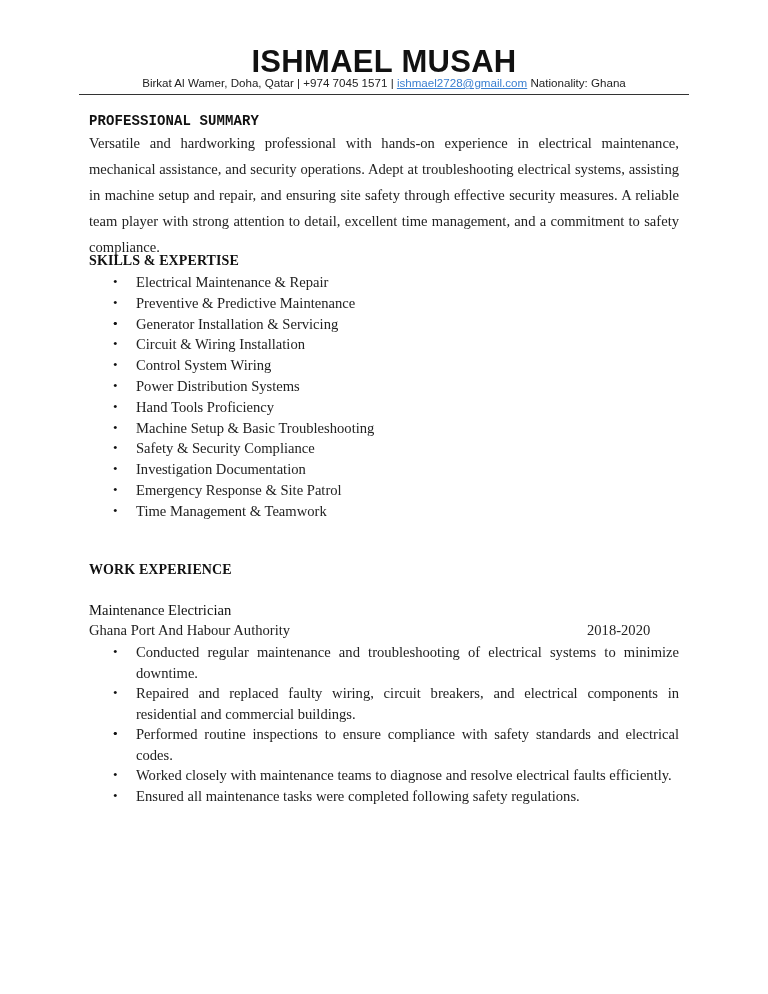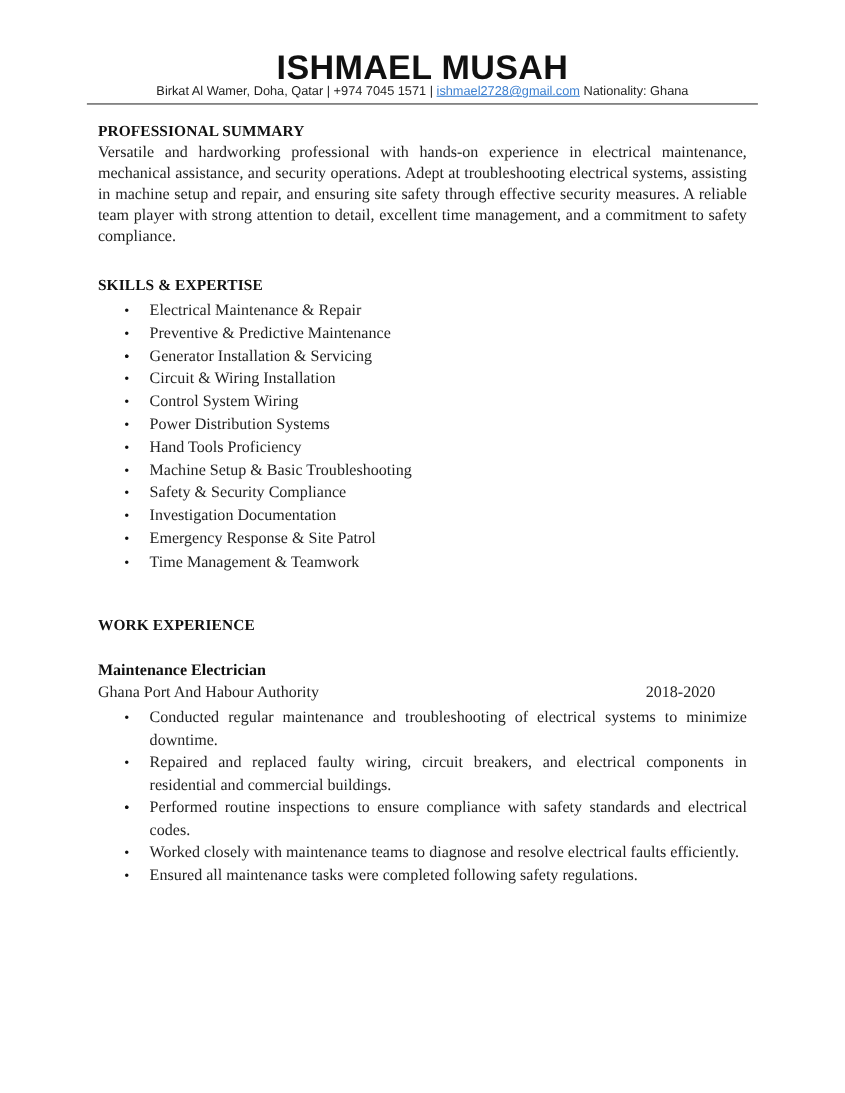--- a/index.html
+++ b/index.html
@@ -62,21 +62,21 @@
       font-size: 14px;
       color: #111;
       letter-spacing: 0.1px;
     }
     .summary {
       position: absolute;
       top: 130px;
       left: 0;
       width: 590px;
       font-size: 14.6px;
-      line-height: 19px;
+      line-height: 26px;
       text-align: justify;
       color: #222;
     }
     .skills {
       position: absolute;
       top: 272px;
       left: 0;
       margin: 0;
       padding: 0;
       list-style: none;
@@ -92,21 +92,21 @@
       position: absolute;
       left: 24px;
       top: 0;
       font-size: 13px;
       color: #111;
     }
     .job-title {
       position: absolute;
       top: 602px;
       left: 0;
-      font-weight: bold;
+      font-weight: normal;
       font-size: 14.6px;
       color: #111;
     }
     .job-line {
       position: absolute;
       top: 622px;
       left: 0;
       width: 590px;
       font-size: 14.6px;
       color: #222;
@@ -137,21 +137,21 @@
 <div class="page">
 
   <div class="name">ISHMAEL MUSAH</div>
 
   <div class="contact">
     <span>Birkat Al Wamer, Doha, Qatar</span><span> | </span><span>+974 7045 1571</span><span> | </span><a>ishmael2728@gmail.com</a><span> Nationality: Ghana</span>
   </div>
 
   <div class="rule"></div>
 
-  <div class="section-title" style="top:113px;left:0;">PROFESSIONAL SUMMARY</div>
+  <div class="section-title" style="top:113px;left:0;font-family:Liberation Mono, monospace;">PROFESSIONAL SUMMARY</div>
   <div class="summary">Versatile and hardworking professional with hands-on experience in electrical maintenance, mechanical assistance, and security operations. Adept at troubleshooting electrical systems, assisting in machine setup and repair, and ensuring site safety through effective security measures. A reliable team player with strong attention to detail, excellent time management, and a commitment to safety compliance.</div>
 
   <div class="section-title" style="top:253px;left:0;">SKILLS &amp; EXPERTISE</div>
   <ul class="skills">
     <li><span class="bullet">•</span><span>Electrical Maintenance &amp; Repair</span></li>
     <li><span class="bullet">•</span><span>Preventive &amp; Predictive Maintenance</span></li>
     <li><span class="bullet">•</span></li>
     <li><span class="bullet">•</span><span>Generator Installation &amp; Servicing</span></li>
     <li><span class="bullet">•</span><span>Circuit &amp; Wiring Installation</span></li>
     <li><span class="bullet">•</span><span>Control System Wiring</span></li>

